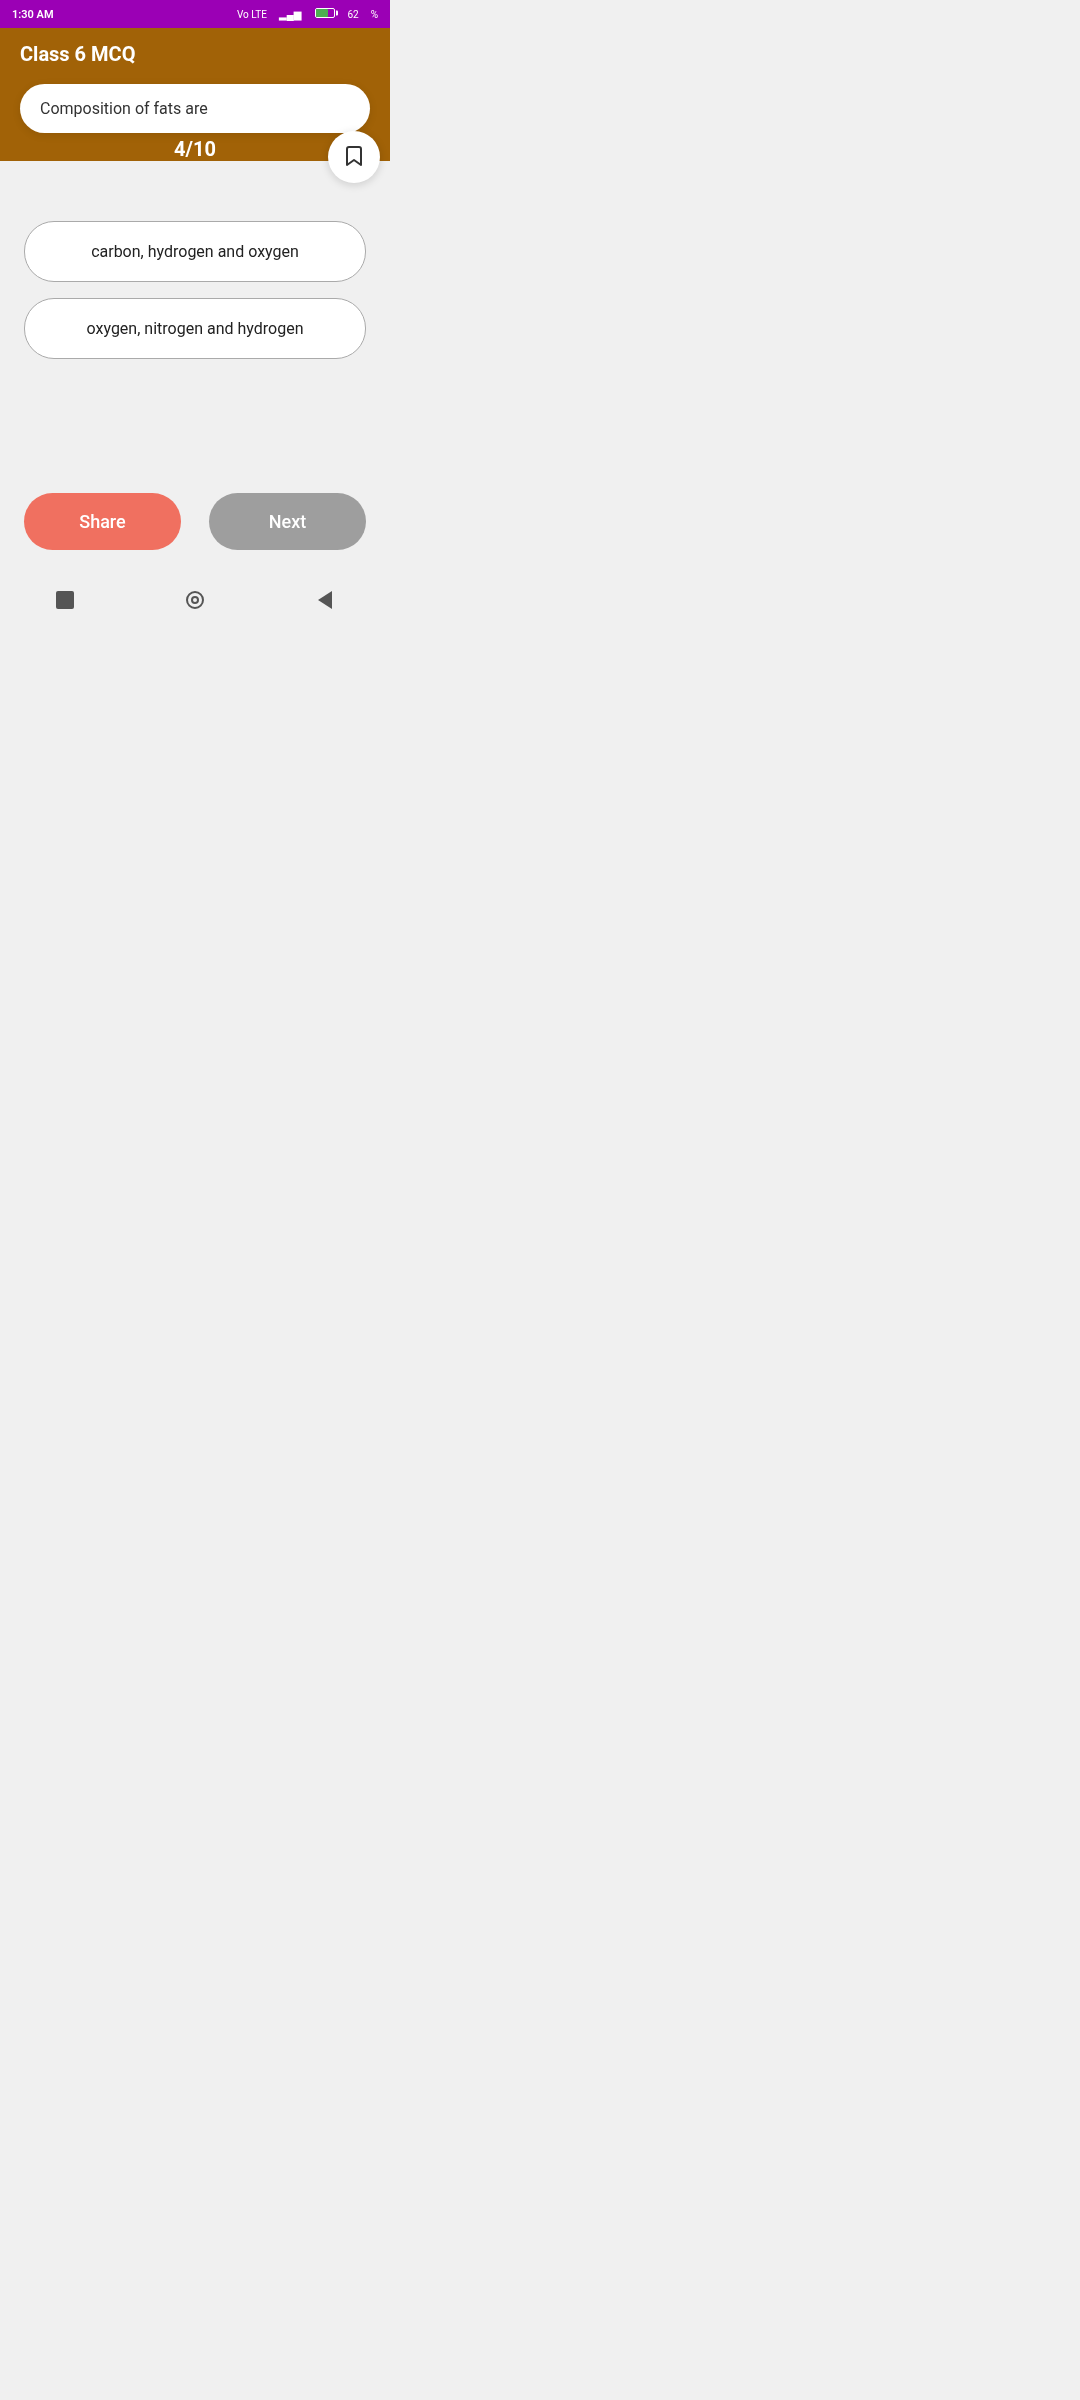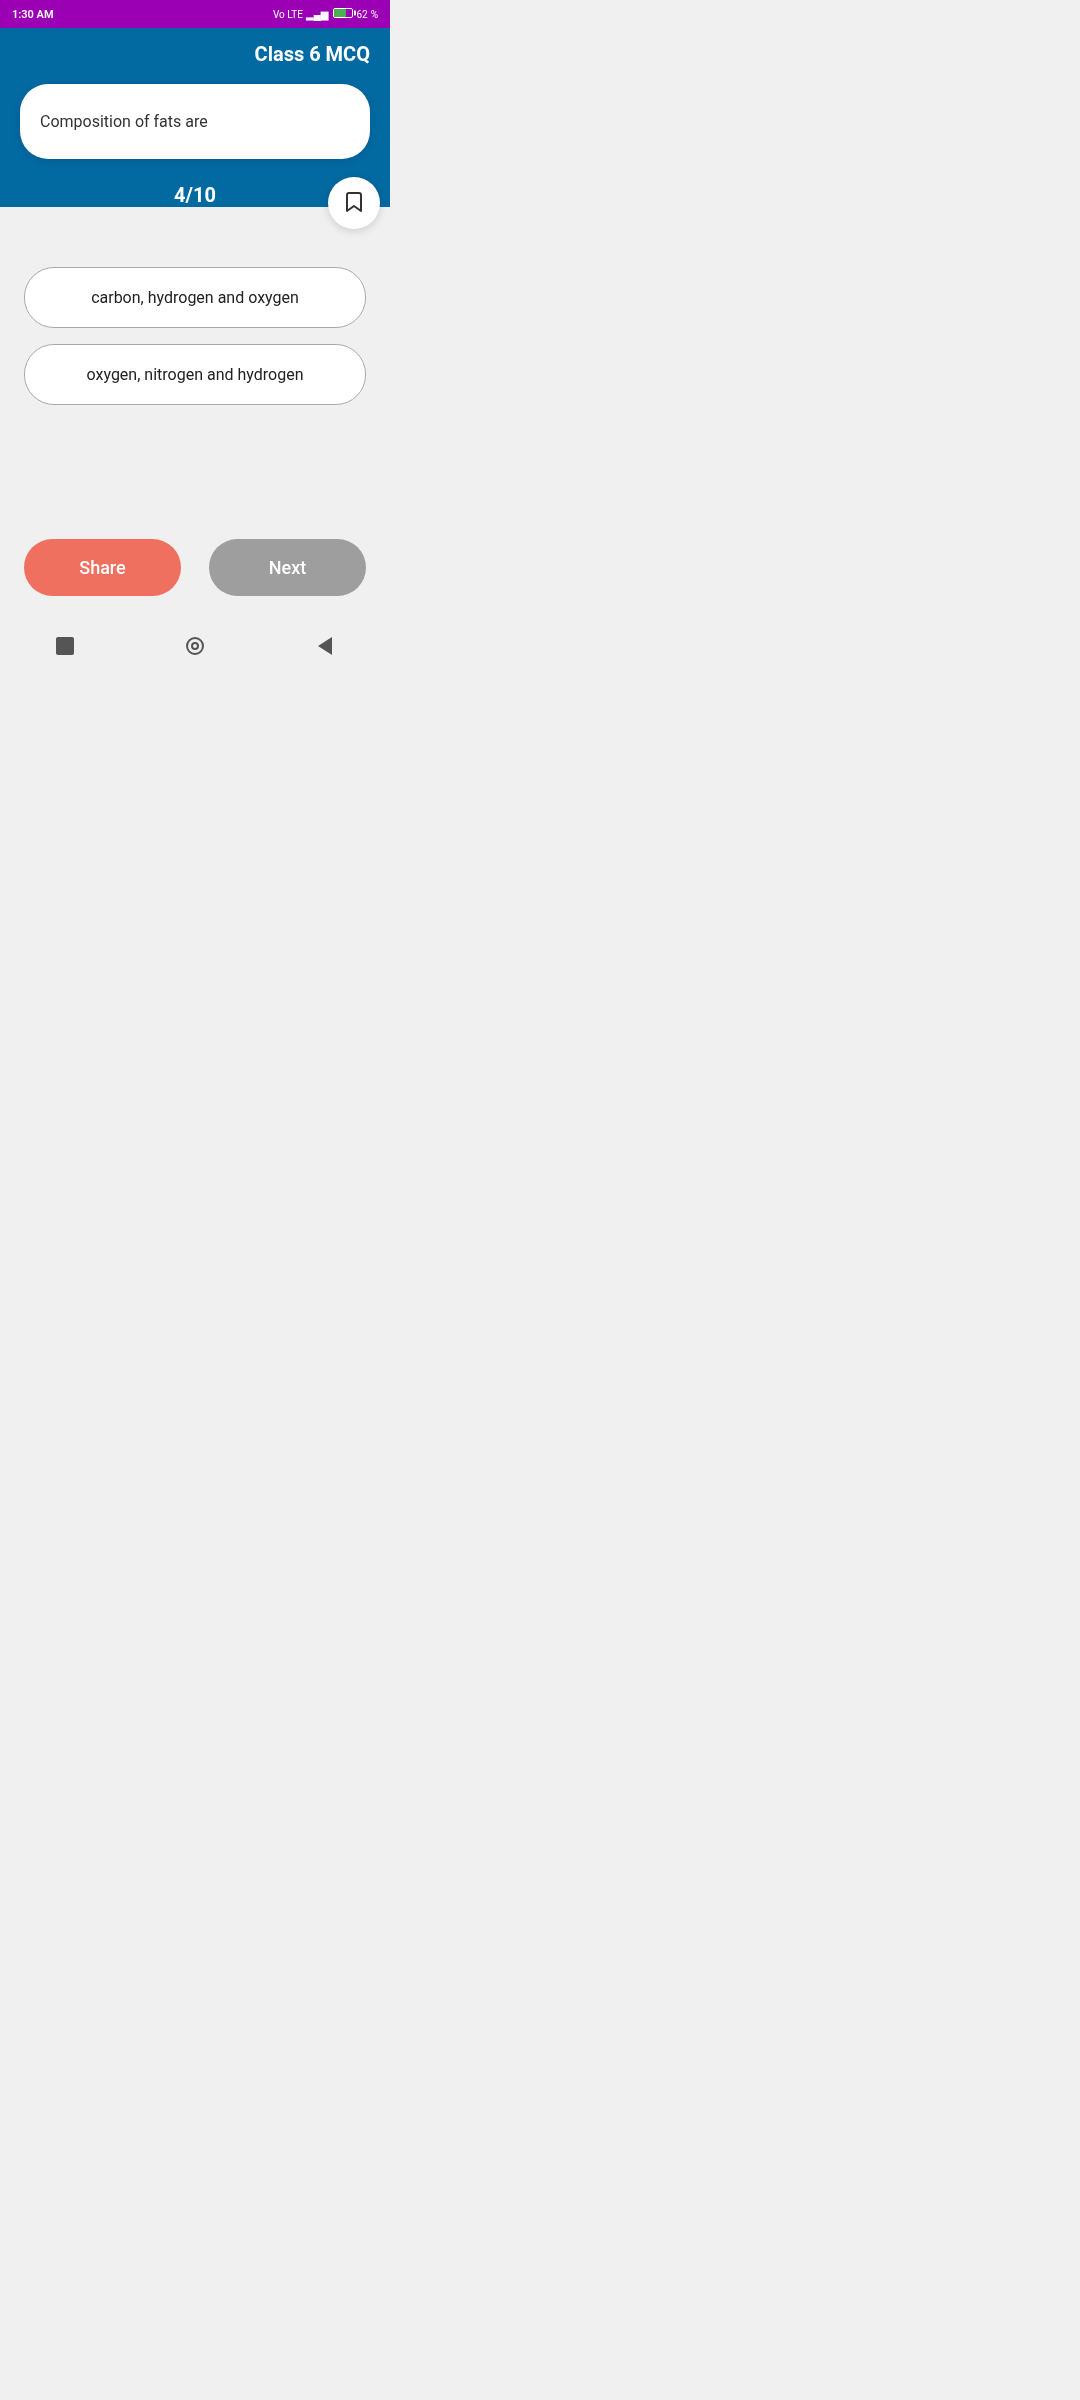--- a/index.html
+++ b/index.html
@@ -31,21 +31,21 @@
     }
 
     .status-left {
       font-weight: 600;
       font-size: 11px;
     }
 
     .status-right {
       display: flex;
       align-items: center;
-      gap: 3px;
+      gap: 12px;
       font-size: 10px;
     }
 
     .battery-icon {
       display: inline-block;
       width: 20px;
       height: 10px;
       border: 1.5px solid white;
       border-radius: 2px;
       position: relative;
@@ -66,42 +66,42 @@
 
     .battery-fill {
       height: 100%;
       width: 62%;
       background: #4caf50;
       border-radius: 1px;
     }
 
     
     .header {
-      background-color: #0369a1;
+      background-color: #a16207;
       padding: 14px 20px 0 20px;
       display: flex;
       flex-direction: column;
-      align-items: flex-end;
+      align-items: flex-start;
     }
 
     .header-title {
       color: white;
       font-size: 20px;
       font-weight: bold;
       margin-bottom: 18px;
     }
 
     .question-card {
       background: white;
       border-radius: 28px;
-      padding: 28px 20px;
+      padding: 15px 20px;
       width: 100%;
       font-size: 16px;
       color: #333;
-      margin-bottom: 24px;
+      margin-bottom: 4px;
       box-shadow: 0 2px 8px rgba(0,0,0,0.1);
     }
 
     .progress-row {
       display: flex;
       justify-content: center;
       align-items: center;
       width: 100%;
       position: relative;
     }

